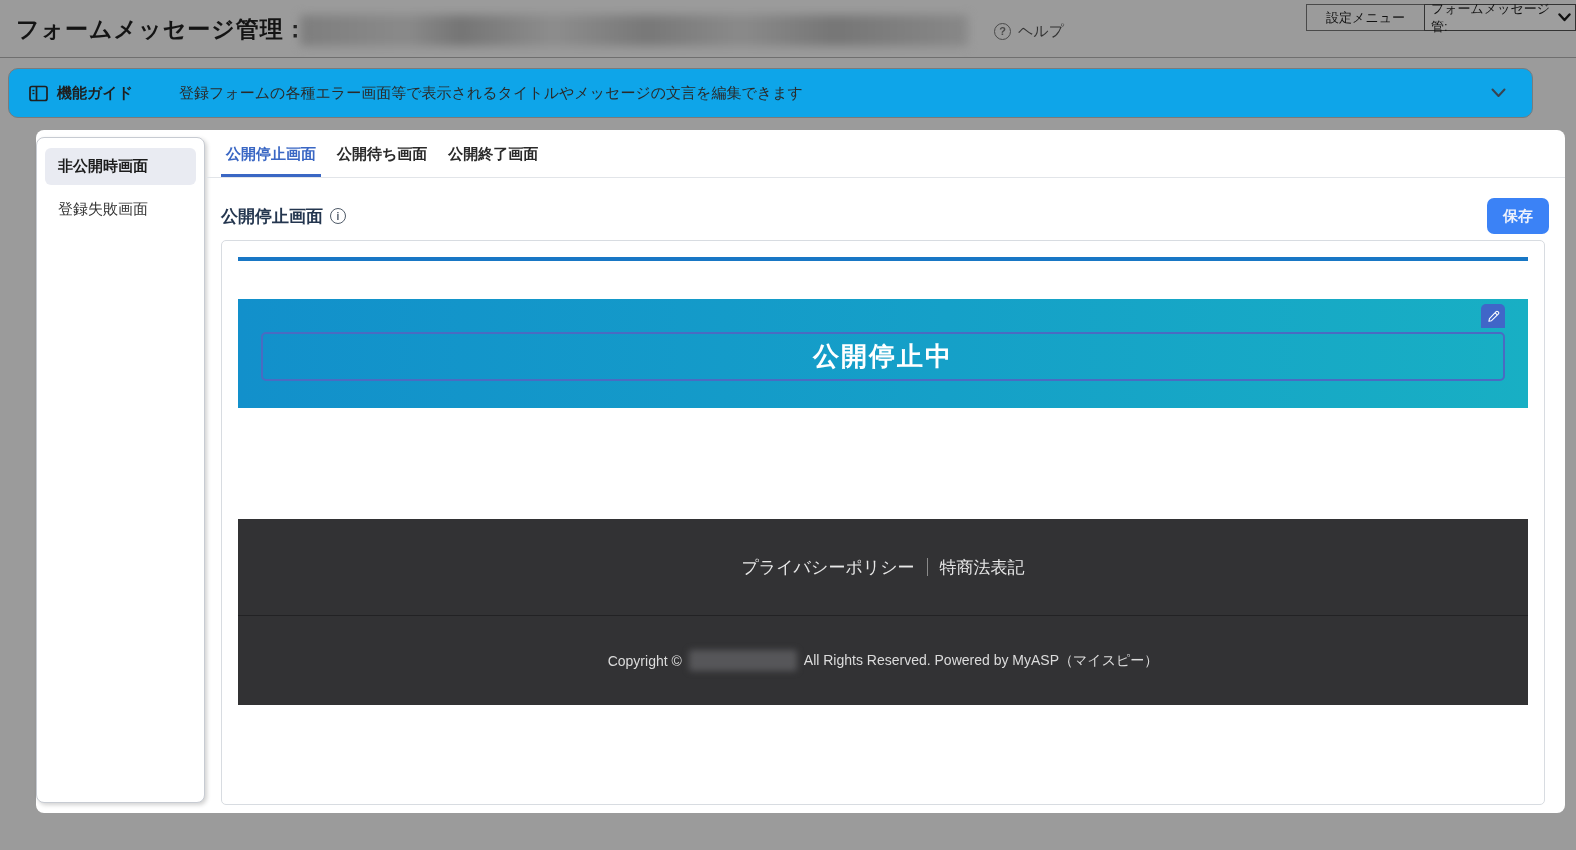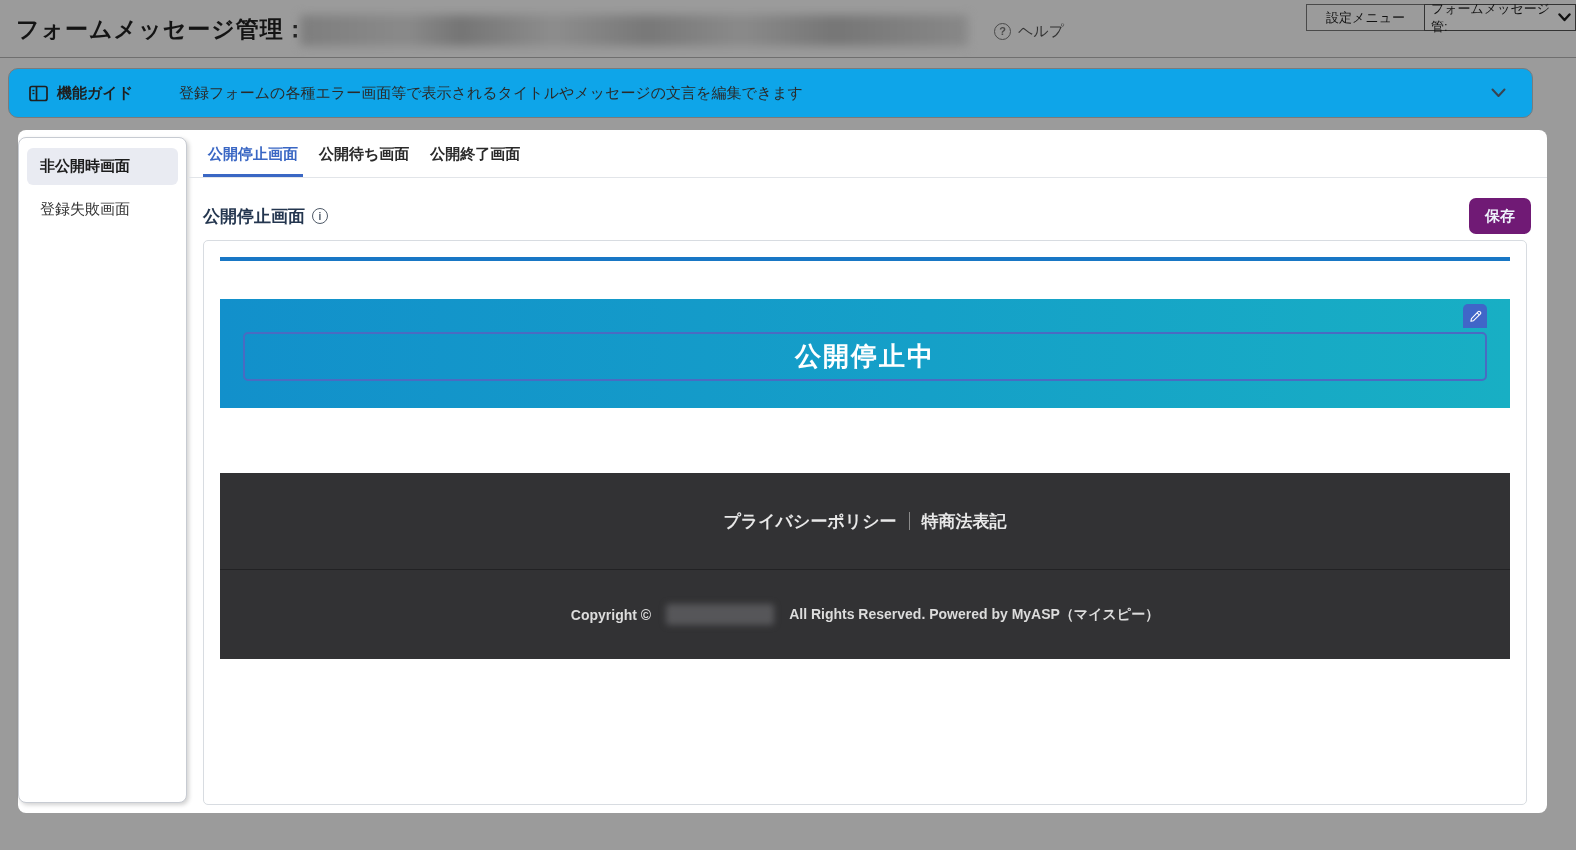--- a/index.html
+++ b/index.html
@@ -59,21 +59,21 @@
     background:#0ea5e9; border:1px solid #7b7b7b; border-radius:10px;
     display:flex; align-items:center; padding:0 20px; cursor:pointer;
   }
   .guide-icon { display:inline-flex; margin-right:9px; }
   .guide-label { font-size:15px; font-weight:bold; color:#1f1f1f; margin-right:46px; }
   .guide-desc  { font-size:15px; font-weight:normal; color:#2a2a2a; }
   .guide-chevron { margin-left:auto; display:inline-flex; padding-right:6px; }
 
   
   .content-wrap {
-    position:absolute; left:18px; top:130px; width:1529px; height:683px;
+    position:absolute; left:36px; top:130px; width:1529px; height:683px;
     background:#fff; border-radius:8px;
   }
   .sidebar-card {
     position:absolute; left:0; top:7px; width:169px; height:666px;
     background:#fff; border:1px solid #c7cbd2; border-radius:8px;
     box-shadow:2px 2px 4px rgba(0,0,0,0.18);
     padding:10px 8px;
   }
   .side-item {
     font-size:15px; padding:9px 13px; border-radius:6px; margin-bottom:6px;
@@ -102,21 +102,21 @@
     font-size:17px; font-weight:bold; color:#24364f;
     display:flex; align-items:center; gap:7px;
   }
   .info-icon {
     display:inline-flex; align-items:center; justify-content:center;
     width:16px; height:16px; border:1.5px solid #4f5a68; border-radius:50%;
     font-size:10px; font-weight:bold; color:#4f5a68; font-style:normal; cursor:pointer;
   }
   .save-btn {
     margin-left:auto; width:62px; height:36px; border:none; border-radius:7px;
-    background:#701a75; color:#eef2fb; font-size:15px; font-weight:bold;
+    background:#3b82f6; color:#eef2fb; font-size:15px; font-weight:bold;
     font-family:inherit; cursor:pointer;
   }
 
   
   .preview-card {
     position:absolute; left:15px; top:110px; width:1324px; height:565px;
     border:1px solid #d8dce1; border-radius:5px; background:#fff;
     padding:16px;
   }
   .preview-topline { height:4px; background:#1877c5; }
@@ -141,29 +141,29 @@
   .message-zone { position:relative; margin-top:21px; height:64px; }
   .message-box {
     position:absolute; left:50%; transform:translateX(-50%); top:24px;
     width:378px; height:40px; border:2px solid #3d6cc8; border-radius:5px;
     background:#fff; display:flex; align-items:center; justify-content:center;
   }
   .message-text { font-size:15px; color:#333; white-space:nowrap; }
   .edit-btn.message-edit { position:absolute; left:calc(50% + 165px); top:0; }
 
   
-  .preview-footer { margin-top:65px; background:#323234;font-weight:bold; }
+  .preview-footer { margin-top:111px; background:#323234; }
   .pf-links {
     height:97px; display:flex; align-items:center; justify-content:center; gap:12px;
     border-bottom:1px solid #222224;
   }
   .pf-link { color:#e8e8e8; font-size:17px; cursor:pointer; }
   .pf-sep { width:1px; height:18px; background:#8a8a8a; }
   .pf-copy {
-    height:89px; display:flex; align-items:center; justify-content:center; gap:15px;
+    height:89px; display:flex; align-items:center; justify-content:center; gap:7px;
     color:#dcdcdc; font-size:14px;
   }
   .redacted-copy {
     width:108px; height:21px; background:#565659; border-radius:3px; filter:blur(3px);
   }
 </style>
 </head>
 <body>
 
 <div class="page">

